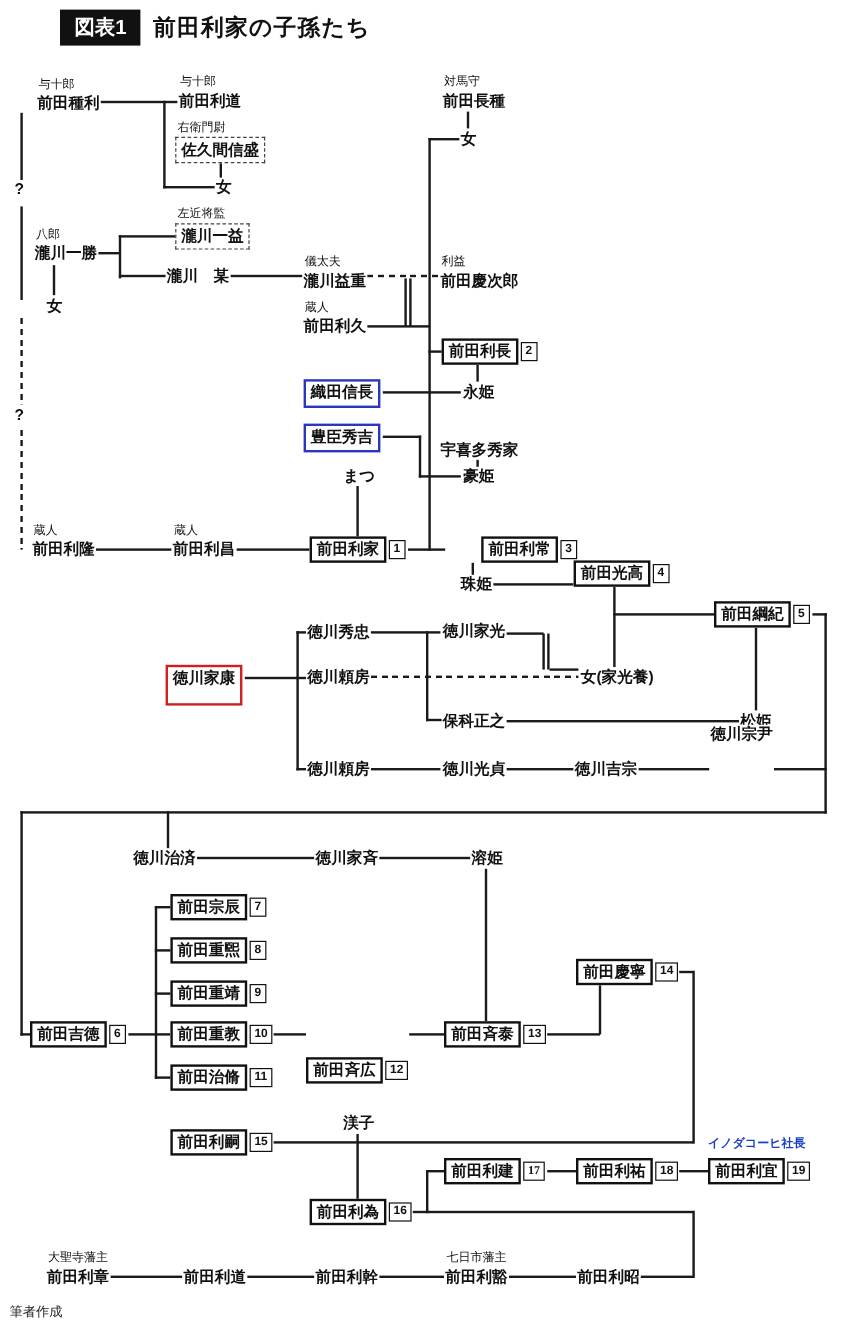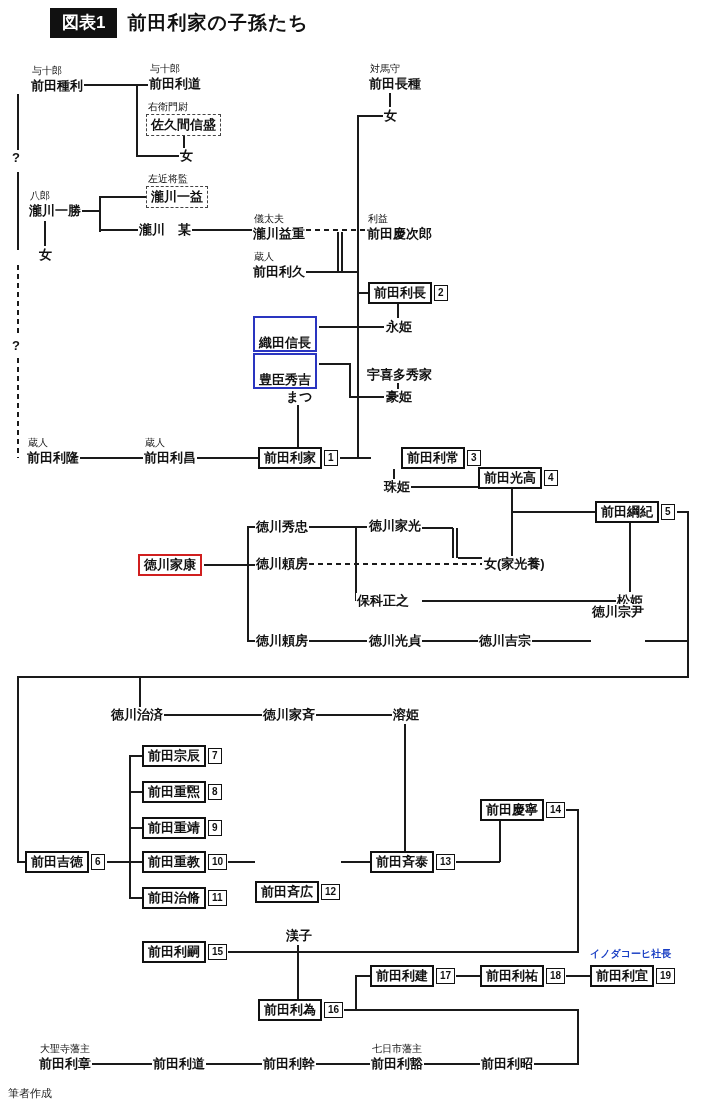--- a/index.html
+++ b/index.html
@@ -13,22 +13,22 @@
   .line{position:absolute;background:#1a1a1a;z-index:1;}
   .line.dash-h{background:repeating-linear-gradient(to right,#1a1a1a 0 5px,transparent 5px 9px);}
   .line.dash-v{background:repeating-linear-gradient(to bottom,#1a1a1a 0 5px,transparent 5px 9px);}
   .hook{position:absolute;border-left:2px solid #1a1a1a;border-right:2px solid #1a1a1a;z-index:1;box-sizing:border-box;}
   
   .node{position:absolute;z-index:2;}
   .row{display:flex;align-items:center;gap:2px;}
   .name{font-size:13px;font-weight:bold;line-height:16px;white-space:nowrap;background:#fff;color:#111;padding:0 1px;}
   .b-s  .name{border:2px solid #111;height:22px;line-height:18px;padding:0 4px;box-sizing:border-box;}
   .b-d  .name{border:1px dashed #444;height:22px;line-height:20px;padding:0 4px;box-sizing:border-box;}
-  .b-blue .name{border:2px solid var(--blue,#2a35c0);height:24px;line-height:18px;padding:16px 4px;box-sizing:border-box;}
-  .b-red  .name{border:2px solid var(--red,#d01f1f);height:22px;line-height:18px;padding:0 4px;box-sizing:border-box;}
+  .b-blue .name{border:2px solid var(--blue,#2a35c0);height:24px;line-height:18px;padding:0 4px;box-sizing:border-box;}
+  .b-red  .name{border:2px solid var(--red,#d01f1f);height:34px;line-height:18px;padding:0 4px;box-sizing:border-box;}
   .b-note .name{font-size:10px;color:var(--noteblue,#1a3fc4);line-height:12px;padding:0;}
   .num{border:1px solid #111;font-size:10px;font-weight:bold;height:16px;line-height:14px;padding:0 3px;background:#fff;box-sizing:border-box;color:#111;}
   .ttl{position:absolute;top:-13px;left:2px;font-size:10px;font-weight:normal;line-height:12px;white-space:nowrap;background:#fff;color:#111;z-index:2;}
   .footer{position:absolute;left:8px;top:1086px;font-size:11px;color:#222;z-index:5;}
 </style>
 </head>
 <body>
 
 <div id="canvas">
   <div class="hdr">
@@ -292,21 +292,21 @@
     <div class="node b-p" style="left: 255px; top: 556px;">
       <div class="row">
         <span class="name">徳川頼房</span>
       </div>
     </div>
     <div class="node b-p" style="left: 483px; top: 556px;">
       <div class="row">
         <span class="name">女(家光養)</span>
       </div>
     </div>
-    <div class="node b-p" style="left: 356px; top: 593px;">
+    <div class="node b-p" style="left: 368px; top: 593px;">
       <div class="row">
         <span class="name">保科正之</span>
       </div>
     </div>
     <div class="node b-p" style="left: 616px; top: 593px;">
       <div class="row">
         <span class="name">松姫</span>
       </div>
     </div>
     <div class="node b-p" style="left: 255px; top: 633px;">
@@ -402,21 +402,21 @@
       <div class="row">
         <span class="name">前田利嗣</span>
         <span class="num">15</span>
       </div>
     </div>
     <div class="node b-p" style="left: 285px; top: 928px;">
       <div class="row">
         <span class="name">渼子</span>
       </div>
     </div>
-    <div class="node b-s" style="left: 370px; top: 965px;">
+    <div class="node b-s" style="left: 370px; top: 965px; font-family: Liberation Serif, serif;">
       <div class="row">
         <span class="name">前田利建</span>
         <span class="num">17</span>
       </div>
     </div>
     <div class="node b-s" style="left: 480px; top: 965px;">
       <div class="row">
         <span class="name">前田利祐</span>
         <span class="num">18</span>
       </div>

